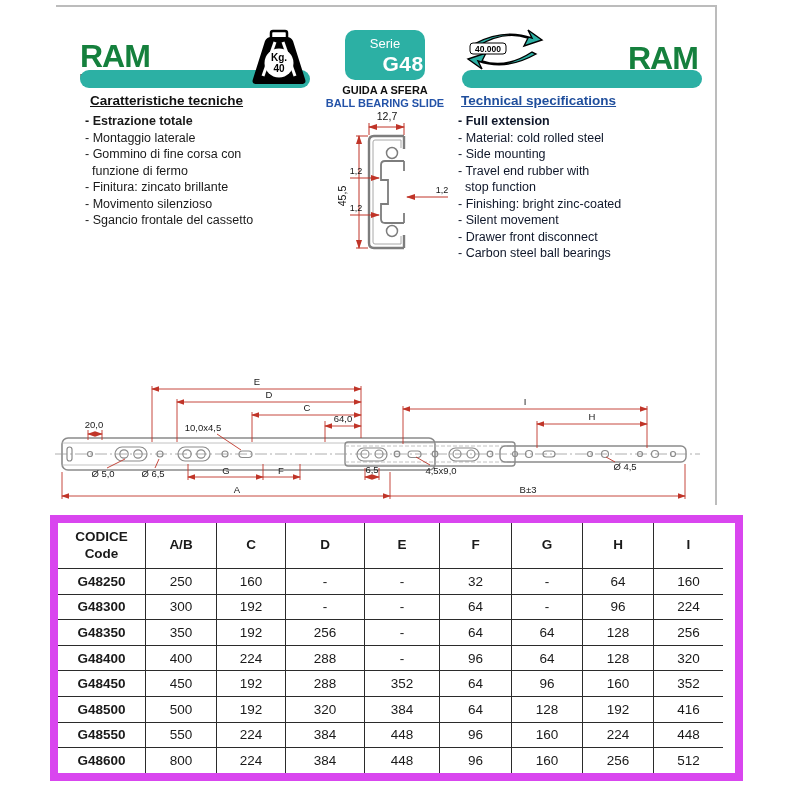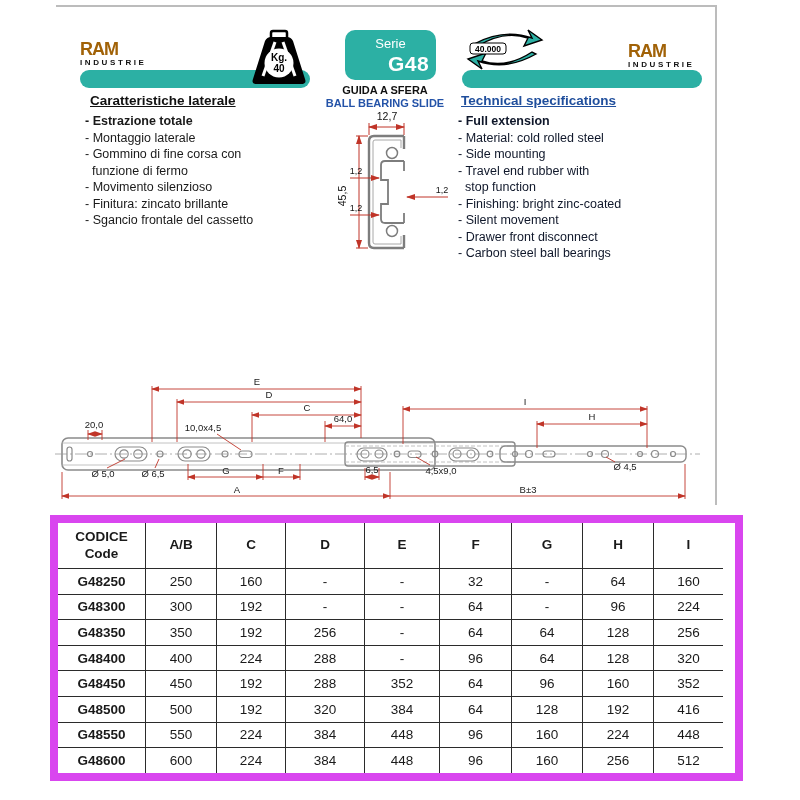--- a/index.html
+++ b/index.html
@@ -3,25 +3,25 @@
 <meta charset="utf-8">
 <style>
   html,body{margin:0;padding:0;background:#fff;}
   #page{position:relative;width:800px;height:800px;background:#ffffff;overflow:hidden;
         font-family:"Liberation Sans","DejaVu Sans",sans-serif;color:#1a1a1a;}
   .frame-top{position:absolute;left:56px;top:5px;width:661px;height:2px;background:#bcbcbc;}
   .frame-right{position:absolute;left:715px;top:5px;width:2px;height:500px;background:#bcbcbc;}
 
   
   .brand{position:absolute;text-align:left;line-height:1;}
-  .brand .nm{font-size:18px;font-weight:bold;color:#a16207;letter-spacing:-1px;font-family:"Liberation Sans",sans-serif;}
+  .brand .nm{font-size:32px;font-weight:bold;color:#15803d;letter-spacing:-1px;font-family:"Liberation Sans",sans-serif;}
   .brand .sb{font-size:8px;font-weight:bold;color:#111;letter-spacing:2.6px;margin-top:1px;}
   .teal-bar{position:absolute;height:18px;border-radius:9px;background:#2cb0a4;}
 
-  .series-badge{position:absolute;left:345px;top:30px;width:91px;height:50px;border-radius:10px;
+  .series-badge{position:absolute;left:345px;top:30px;width:80px;height:50px;border-radius:10px;
     background:#2cb0a4;color:#fff;text-align:center;}
   .series-badge .l1{font-size:13px;margin-top:6px;}
   .series-badge .l2{font-size:21px;font-weight:bold;margin-top:1px;letter-spacing:.5px;margin-left:36px;}
   .ptitle{position:absolute;left:305px;width:160px;text-align:center;font-weight:bold;font-size:11px;}
   .ptitle.it{top:84px;color:#111;}
   .ptitle.en{top:97px;color:#2453a8;}
 
   .sec-head{position:absolute;font-size:13.5px;font-weight:bold;text-decoration:underline;}
   .sec-head.it{left:90px;top:93px;color:#111;}
   .sec-head.en{left:461px;top:93px;color:#1f4e9c;}
@@ -78,30 +78,30 @@
     <rect x="8" y="15" width="36" height="11" rx="3" fill="#fff" stroke="#000" stroke-width="1"></rect>
     <text x="26" y="24" font-size="8.5" font-weight="bold" fill="#000" text-anchor="middle">40.000</text>
   </svg>
 
   <div class="brand" style="left:628px;top:42px;position:absolute;">
     <div class="nm">RAM</div>
     <div class="sb">INDUSTRIE</div>
   </div>
   <div class="teal-bar" style="left:462px;top:70px;width:240px;"></div>
 
-  <div class="sec-head it">Caratteristiche laterale</div>
+  <div class="sec-head it">Caratteristiche tecniche</div>
   <div class="sec-head en">Technical specifications</div>
 
   <div class="spec-list it">
     <div class="item b">- Estrazione totale</div>
     <div class="item">- Montaggio laterale</div>
     <div class="item">- Gommino di fine corsa con
   funzione di fermo</div>
+    <div class="item">- Finitura: zincato brillante</div>
     <div class="item">- Movimento silenzioso</div>
-    <div class="item">- Finitura: zincato brillante</div>
     <div class="item">- Sgancio frontale del cassetto</div>
   </div>
 
   <div class="spec-list en">
     <div class="item b">- Full extension</div>
     <div class="item">- Material: cold rolled steel</div>
     <div class="item">- Side mounting</div>
     <div class="item">- Travel end rubber with
   stop function</div>
     <div class="item">- Finishing: bright zinc-coated</div>
@@ -334,21 +334,21 @@
       <div class="cell">550</div>
       <div class="cell">224</div>
       <div class="cell">384</div>
       <div class="cell">448</div>
       <div class="cell">96</div>
       <div class="cell">160</div>
       <div class="cell">224</div>
       <div class="cell">448</div>
 
       <div class="cell code lastrow">G48600</div>
-      <div class="cell lastrow">600</div>
+      <div class="cell lastrow">800</div>
       <div class="cell lastrow">224</div>
       <div class="cell lastrow">384</div>
       <div class="cell lastrow">448</div>
       <div class="cell lastrow">96</div>
       <div class="cell lastrow">160</div>
       <div class="cell lastrow">256</div>
       <div class="cell lastrow">512</div>
     </div>
   </div>
 

